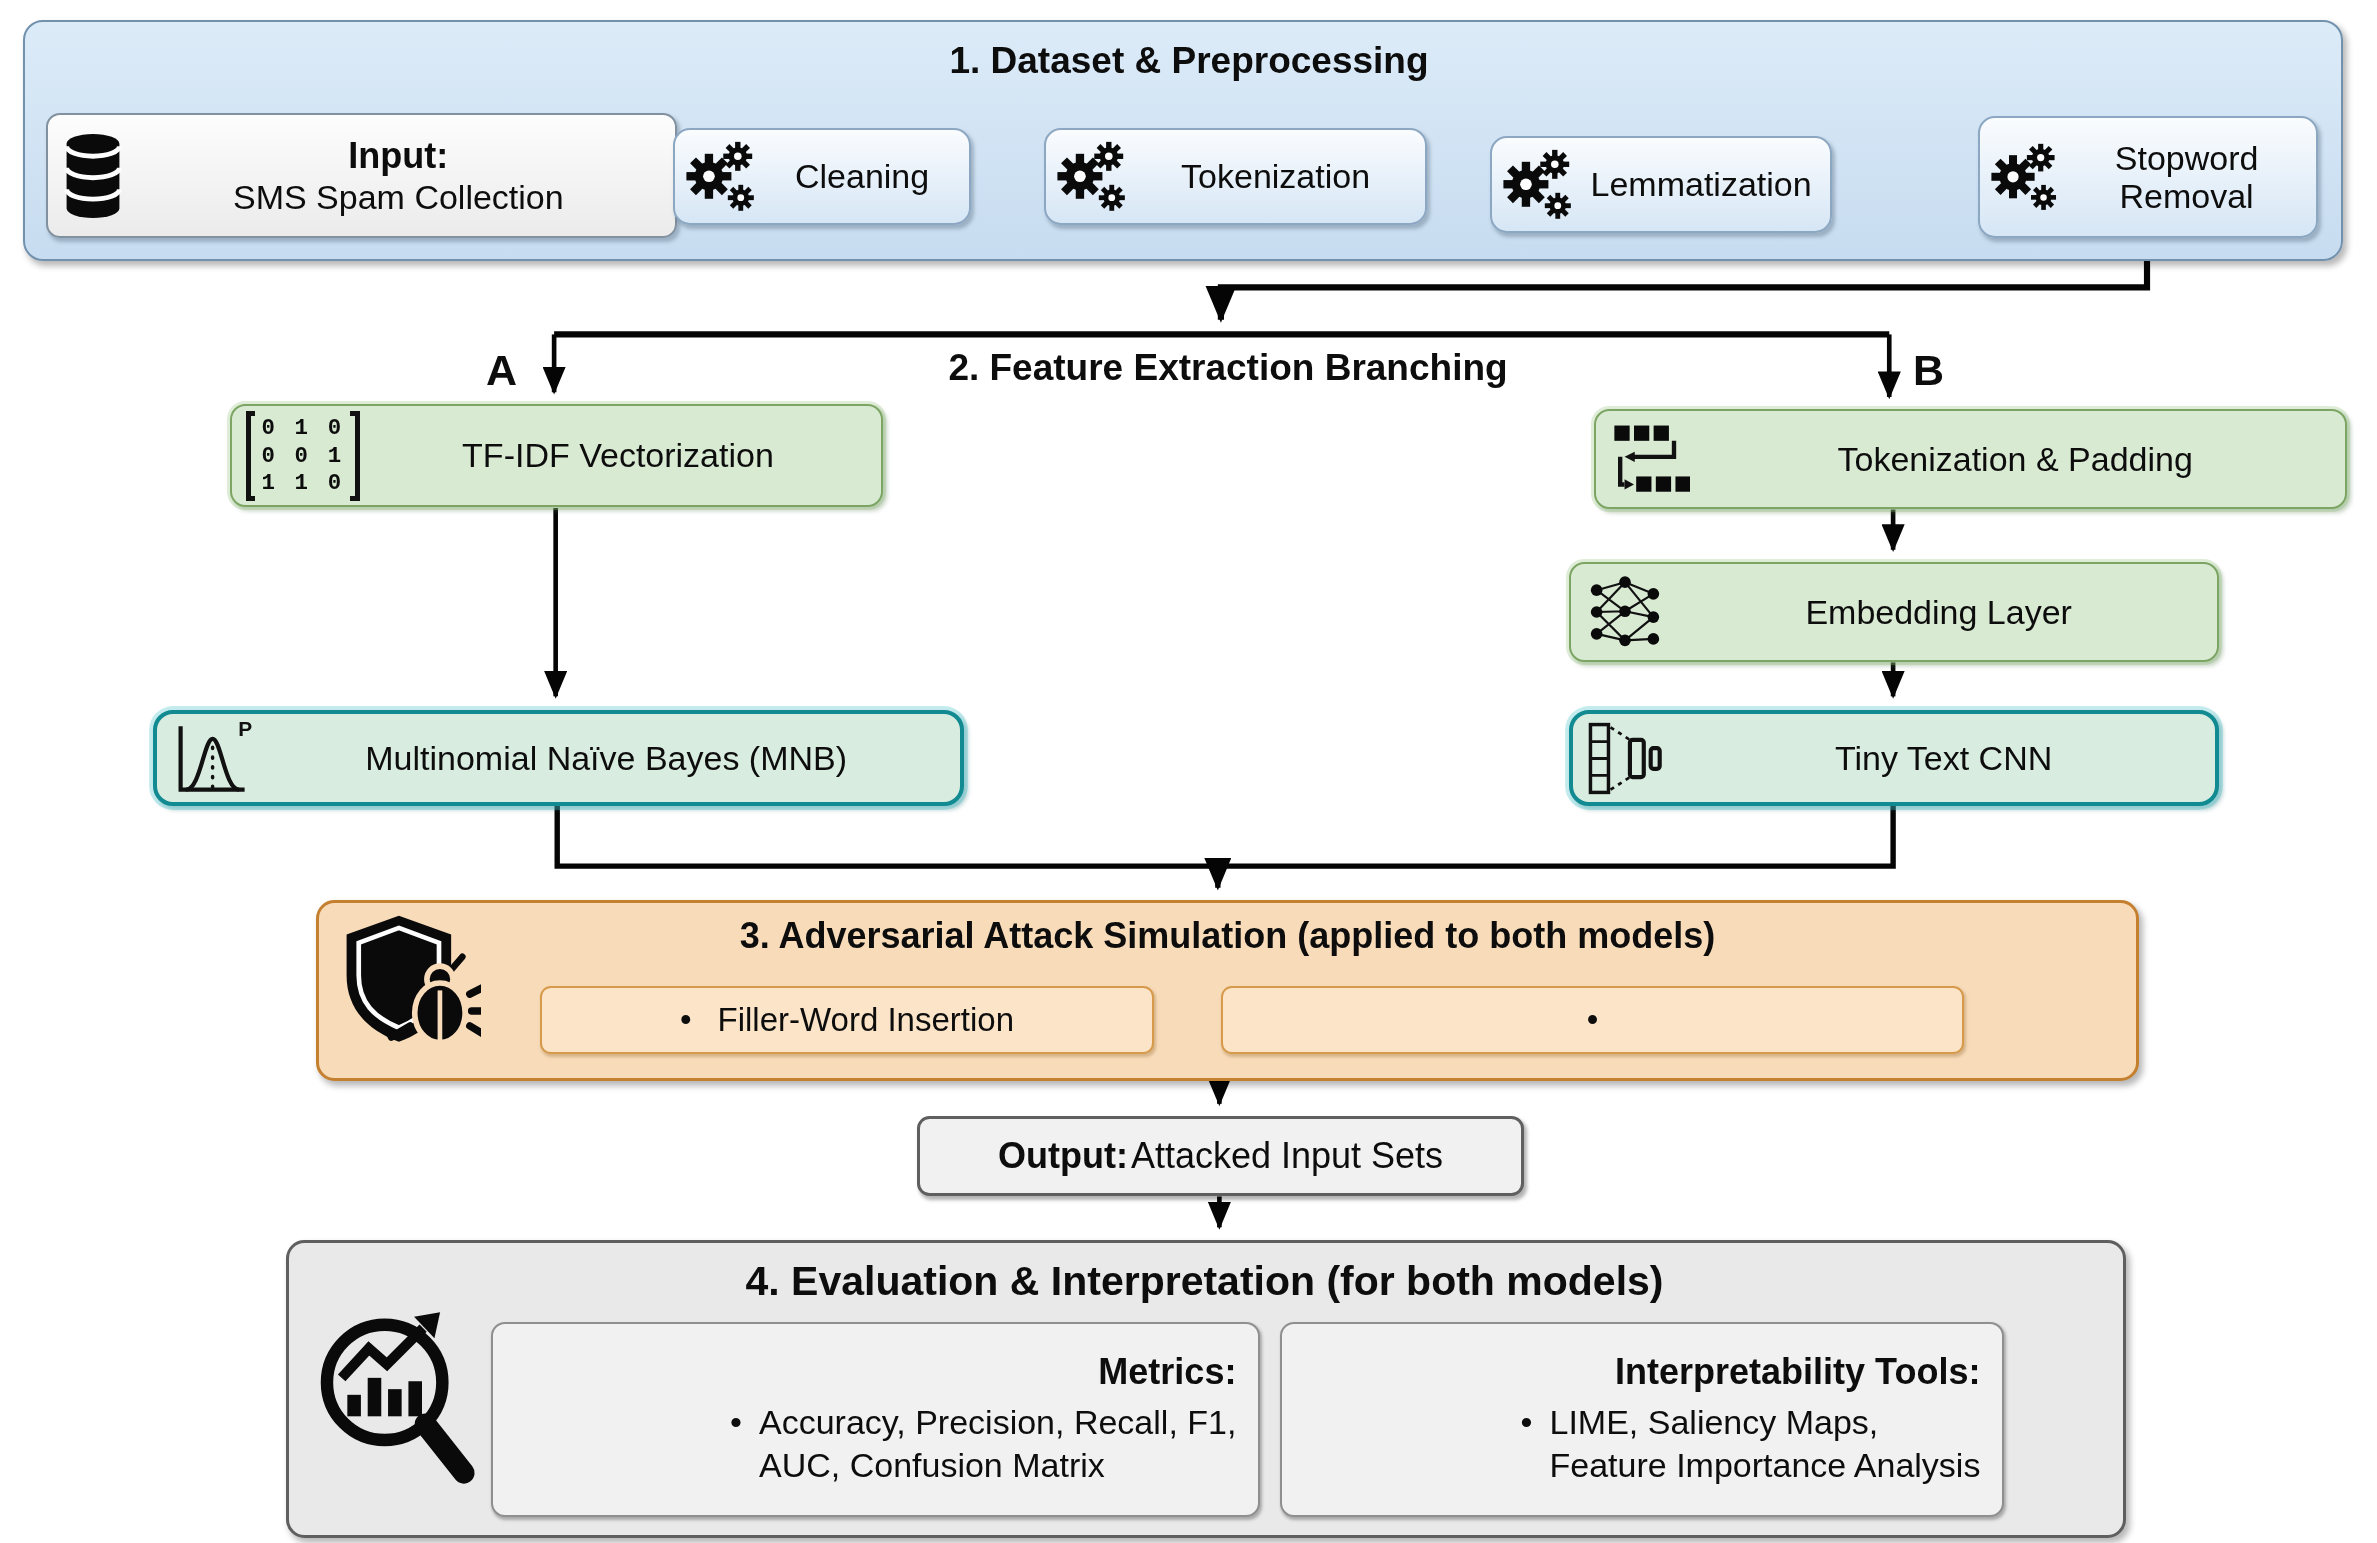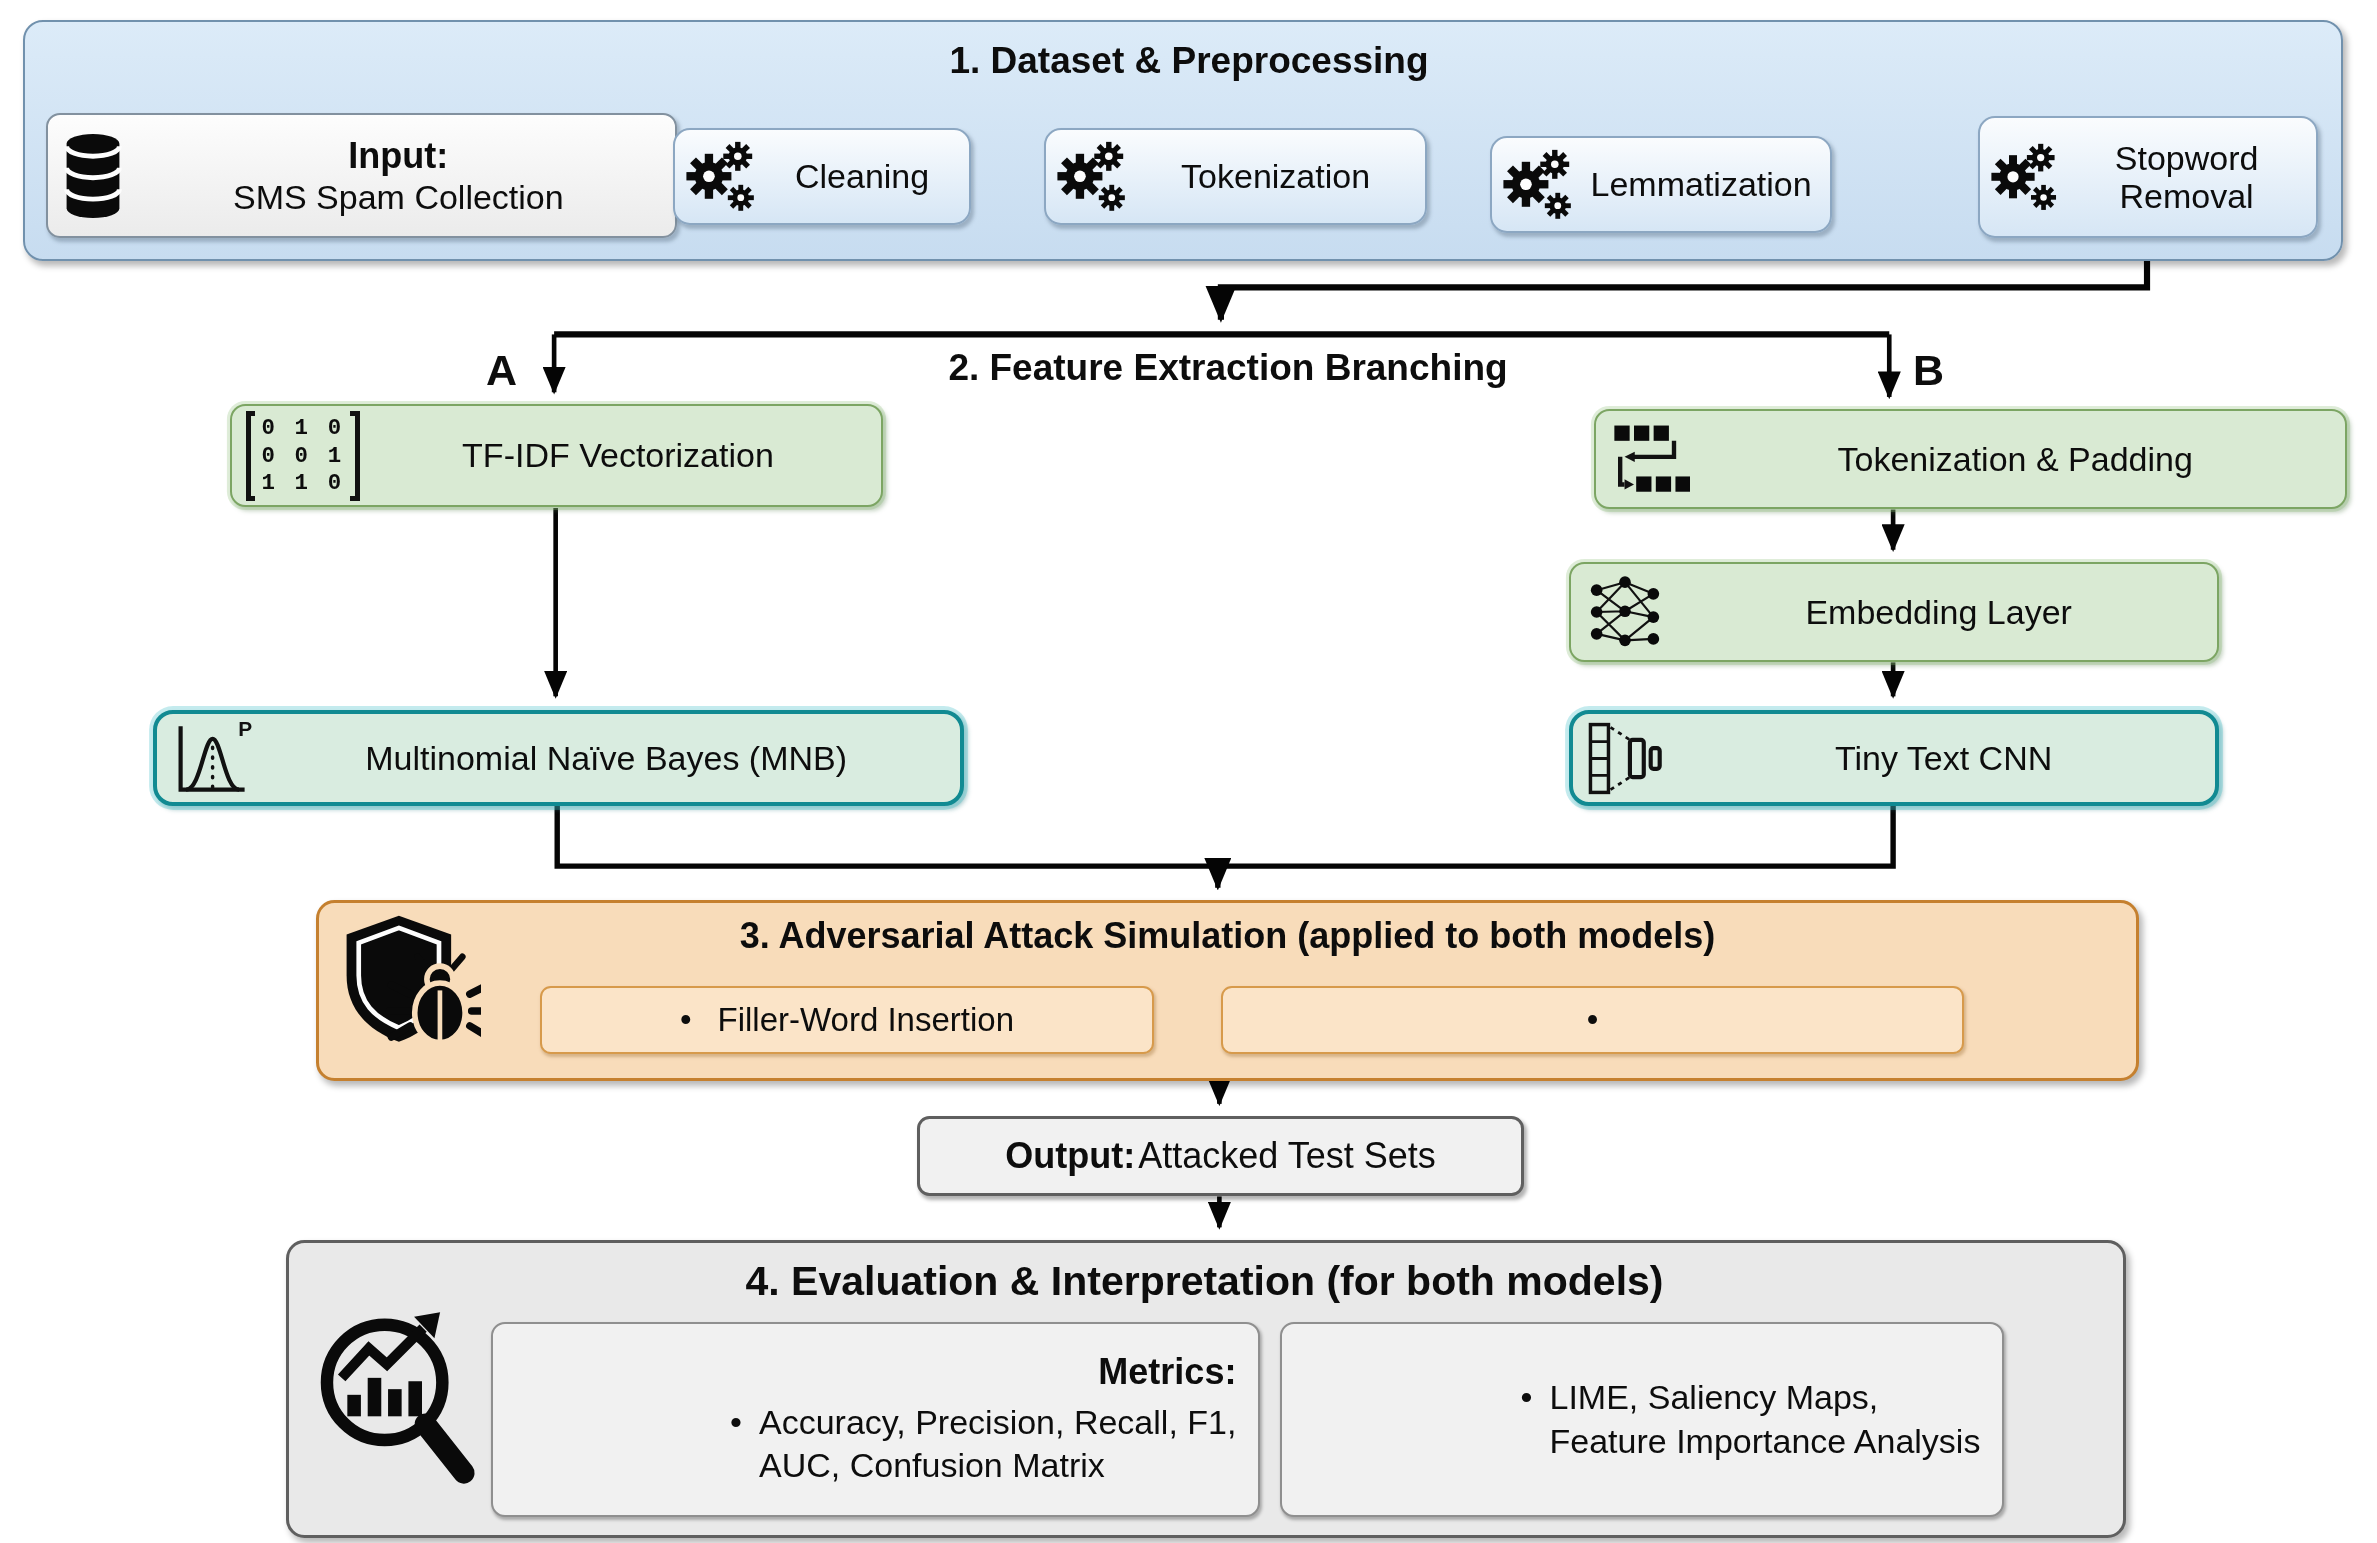--- a/index.html
+++ b/index.html
@@ -258,21 +258,21 @@
   <div class="node attack" style="left:540px;top:986px;width:614px;height:68px;">
     <span class="bullet">•</span>
     <span class="lbl">Filler-Word Insertion</span>
   </div>
   <div class="node attack" style="left:1221px;top:986px;width:743px;height:68px;">
     <span class="bullet">•</span>
   </div>
 
   <div class="node outputbox">
     <span class="b">Output:</span>
-    <span class="v">Attacked Test Sets</span>
+    <span class="v">Attacked Input Sets</span>
   </div>
 
   <div class="node stage4"></div>
   <div class="stage-title abs" style="left:525px;top:1258px;width:1359px;font-size:41px;">4. Evaluation &amp; Interpretation (for both models)</div>
 
   <svg class="abs" style="left:310px;top:1306px;z-index:3;" width="181" height="198" viewBox="0 0 160 172">
     <circle cx="66" cy="66" r="51" stroke="#0a0a0a" stroke-width="11" fill="none"></circle>
     <g fill="#0a0a0a">
       <rect x="33" y="77" width="12" height="19"></rect>
       <rect x="51" y="62" width="12" height="34"></rect>
@@ -289,20 +289,21 @@
     <div class="blist">
       <span class="bl">•</span>
       <span>
         <div>Accuracy, Precision, Recall, F1,</div>
         <div>AUC, Confusion Matrix</div>
       </span>
     </div>
   </div>
 
   <div class="node graybox" style="left:1280px;top:1322px;width:724px;height:195px;">
+    <div class="h">Interpretability Tools:</div>
     <div class="blist">
       <span class="bl">•</span>
       <span>
         <div>LIME, Saliency Maps,</div>
         <div>Feature Importance Analysis</div>
       </span>
     </div>
   </div>
 
 </div>

